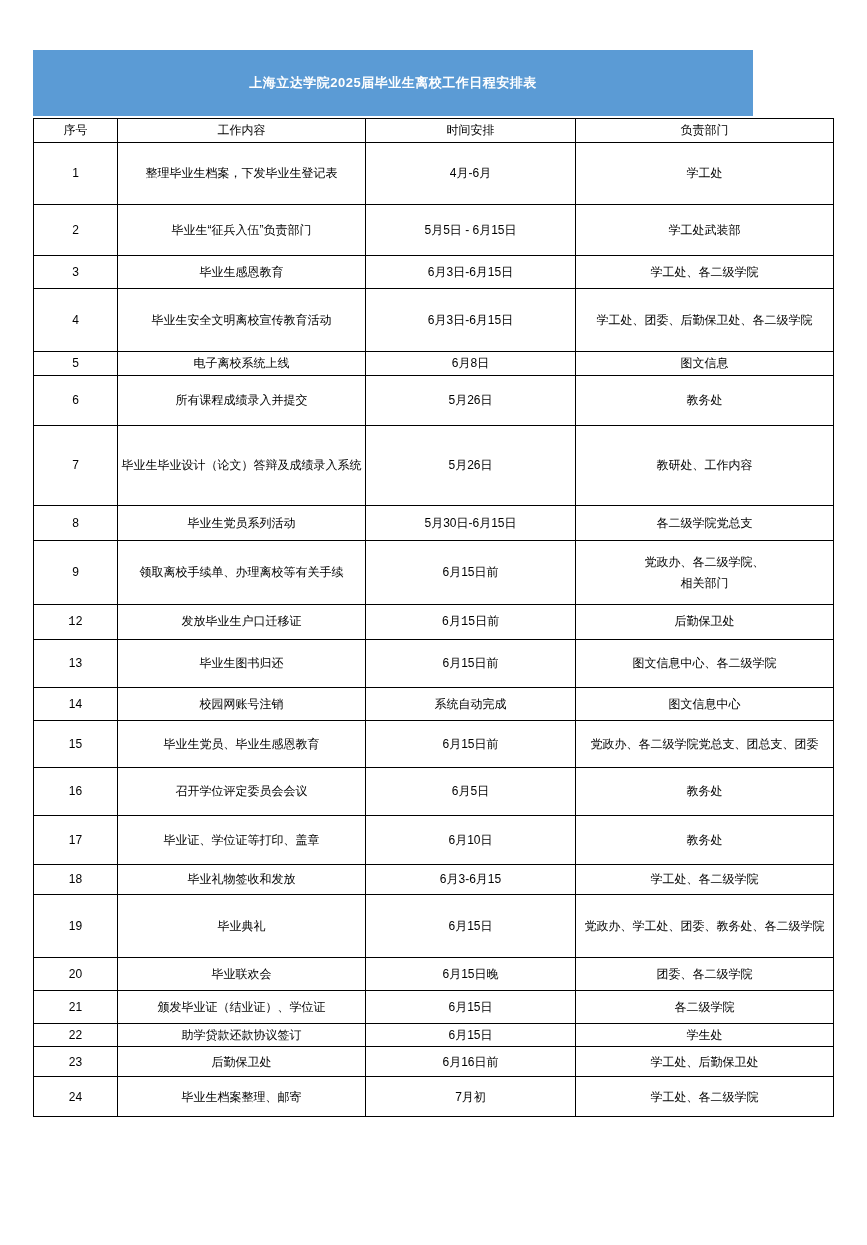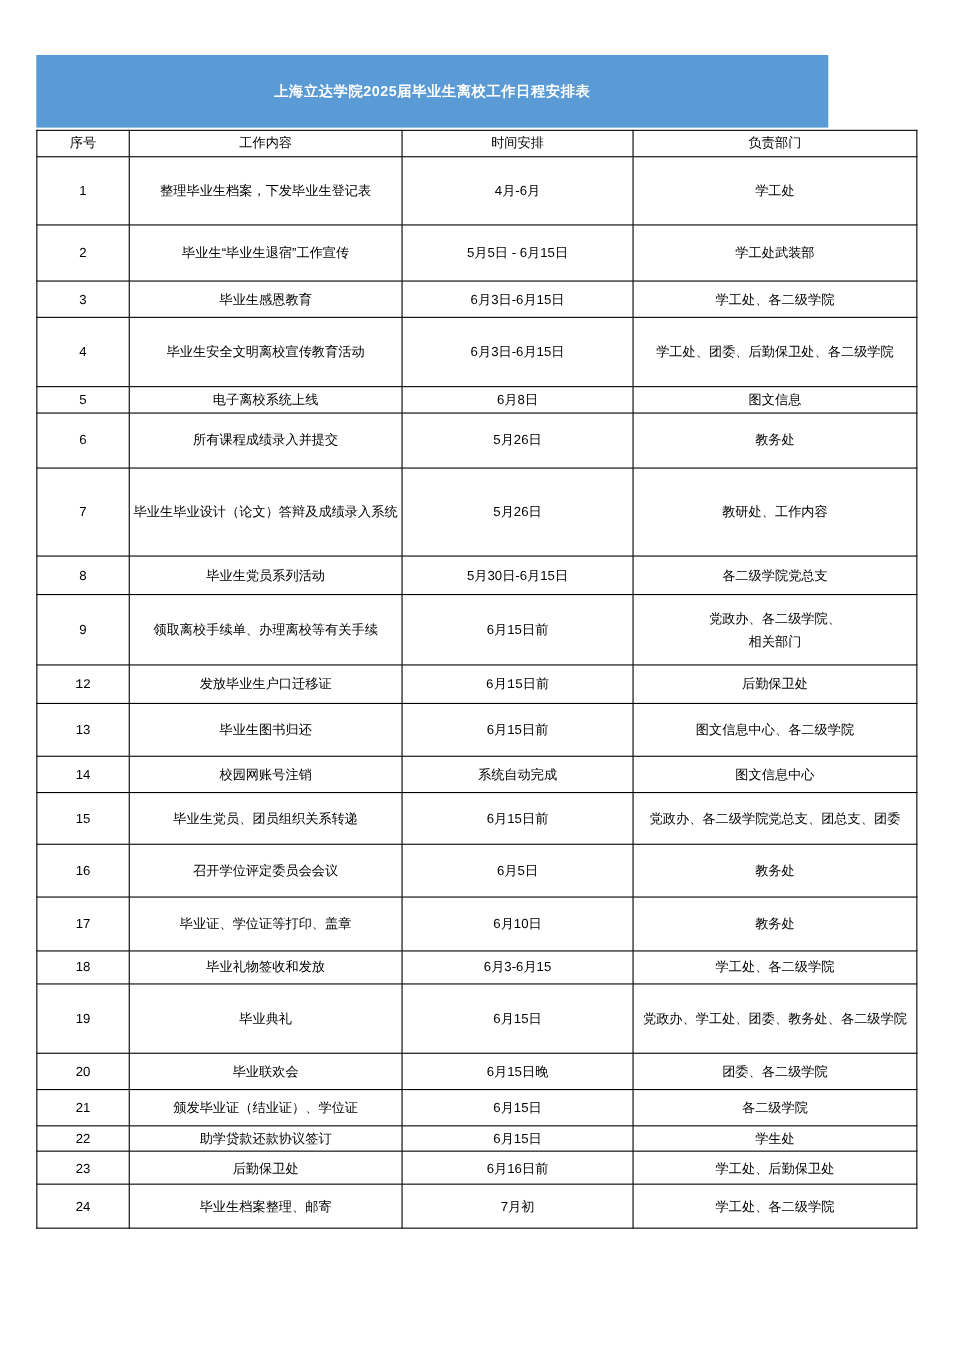--- a/index.html
+++ b/index.html
@@ -68,21 +68,21 @@
       </thead>
       <tbody>
           <tr style="height: 62px;">
             <td>1</td>
             <td>整理毕业生档案，下发毕业生登记表</td>
             <td>4月-6月</td>
             <td class="pre">学工处</td>
           </tr>
           <tr style="height: 51px;">
             <td>2</td>
-            <td>毕业生“毕业生退宿”工作宣传</td>
+            <td>毕业生“征兵入伍”负责部门</td>
             <td>5月5日 - 6月15日</td>
             <td class="pre">学工处武装部</td>
           </tr>
           <tr style="height: 33px;">
             <td>3</td>
             <td>毕业生感恩教育</td>
             <td>6月3日-6月15日</td>
             <td class="pre">学工处、各二级学院</td>
           </tr>
           <tr style="height: 63px;">
@@ -135,21 +135,21 @@
             <td class="pre">图文信息中心、各二级学院</td>
           </tr>
           <tr style="height: 33px;">
             <td>14</td>
             <td>校园网账号注销</td>
             <td>系统自动完成</td>
             <td class="pre">图文信息中心</td>
           </tr>
           <tr style="height: 47px;">
             <td>15</td>
-            <td>毕业生党员、团员组织关系转递</td>
+            <td>毕业生党员、毕业生感恩教育</td>
             <td>6月15日前</td>
             <td class="pre">党政办、各二级学院党总支、团总支、团委</td>
           </tr>
           <tr style="height: 48px;">
             <td>16</td>
             <td>召开学位评定委员会会议</td>
             <td>6月5日</td>
             <td class="pre">教务处</td>
           </tr>
           <tr style="height: 49px;">

